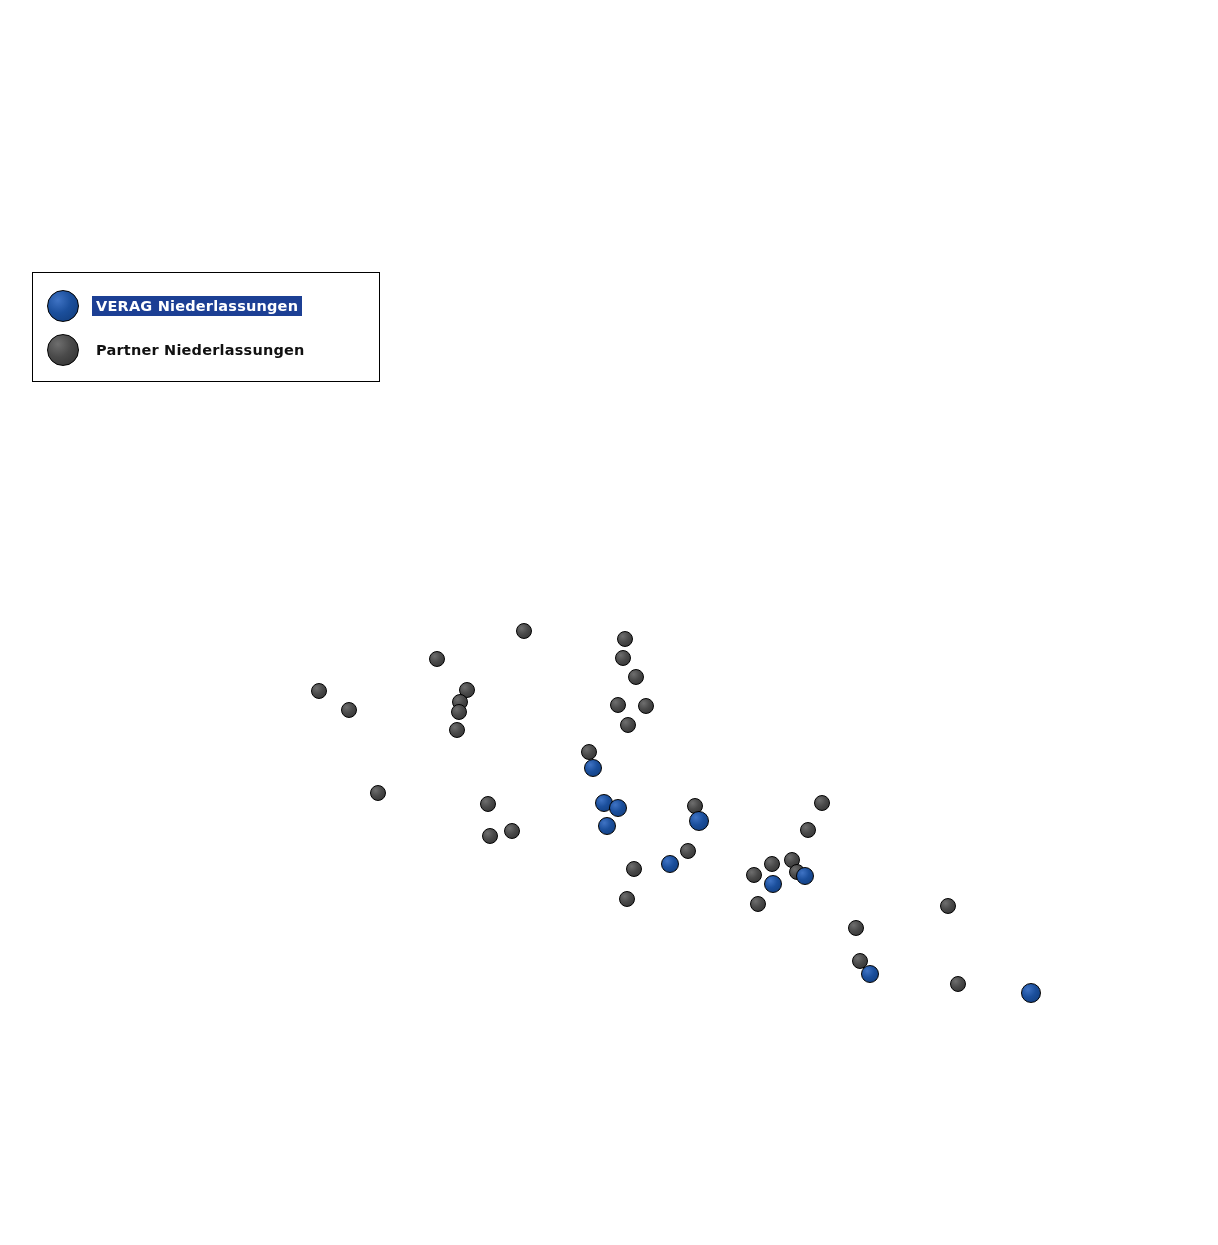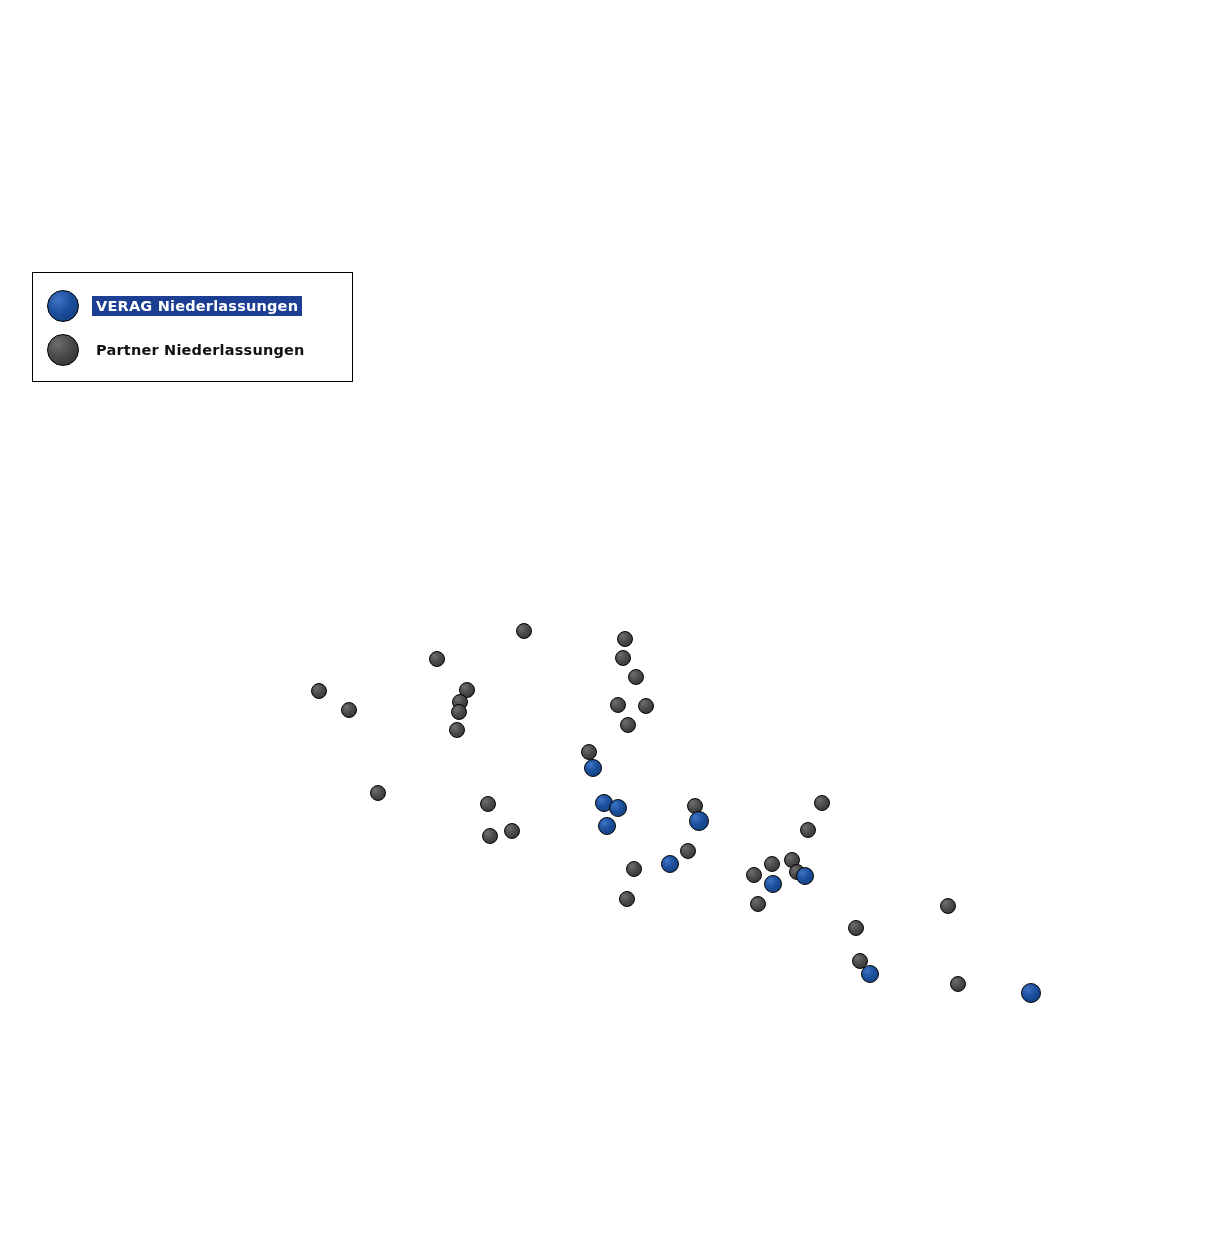--- a/index.html
+++ b/index.html
@@ -31,21 +31,21 @@
   .marker.partner {
     background: radial-gradient(circle at 33% 30%, #6e6e6e 0%, #4a4a4a 45%, #2e2e2e 100%);
   }
   .marker.verag {
     background: radial-gradient(circle at 33% 30%, #3f73c4 0%, #1b4f9c 45%, #103a78 100%);
   }
   #legend {
     position: absolute;
     left: 32px;
     top: 272px;
-    width: 321px;
+    width: 348px;
     height: 110px;
     background: #ffffff;
     border: 1px solid #000000;
     box-sizing: border-box;
   }
   .legend-row {
     position: absolute;
     left: 0;
     display: flex;
     align-items: center;

